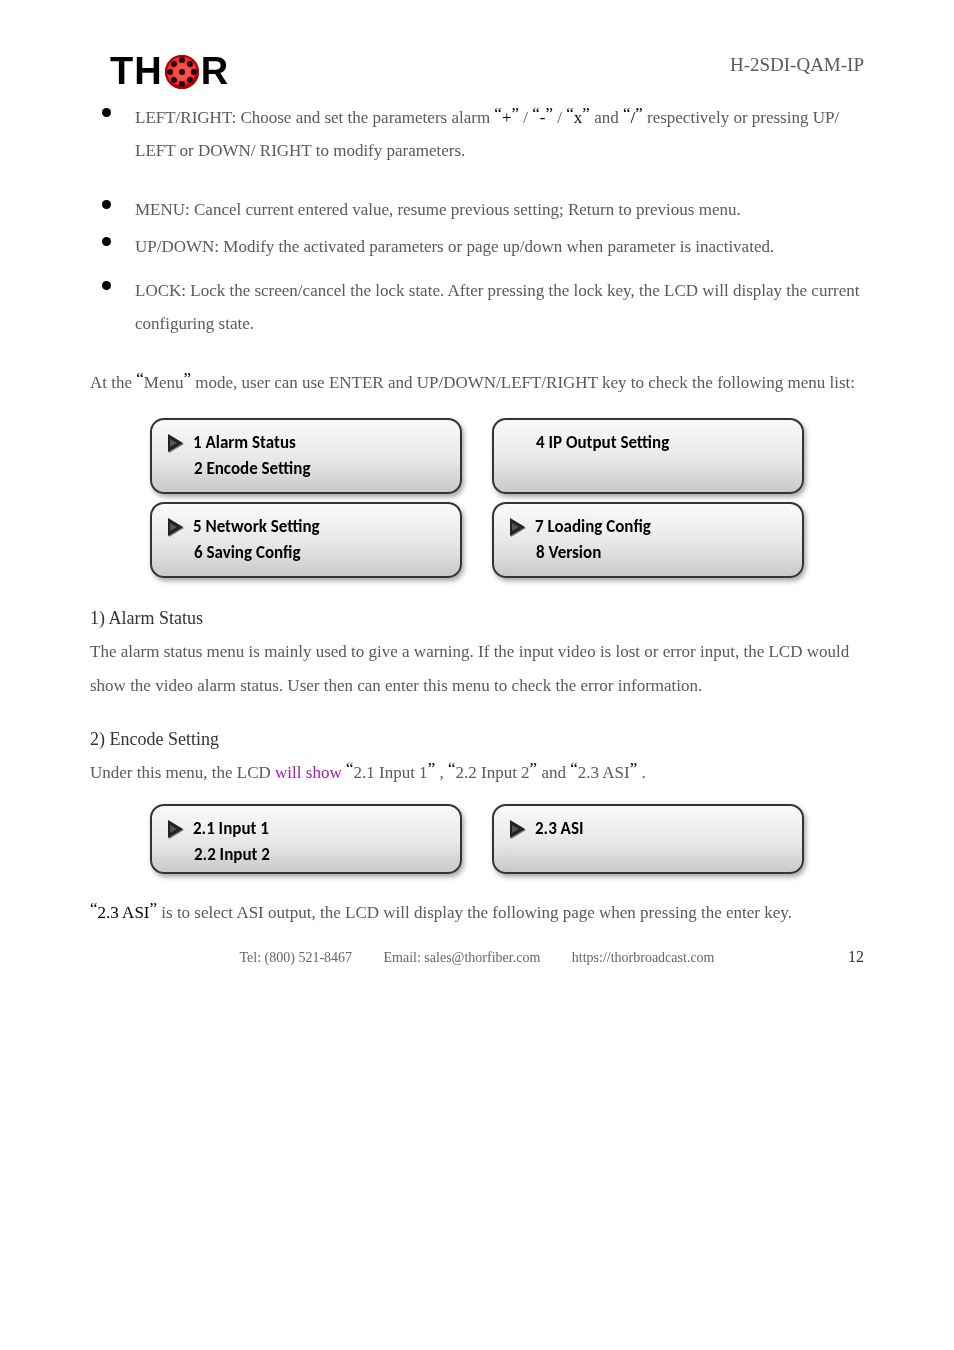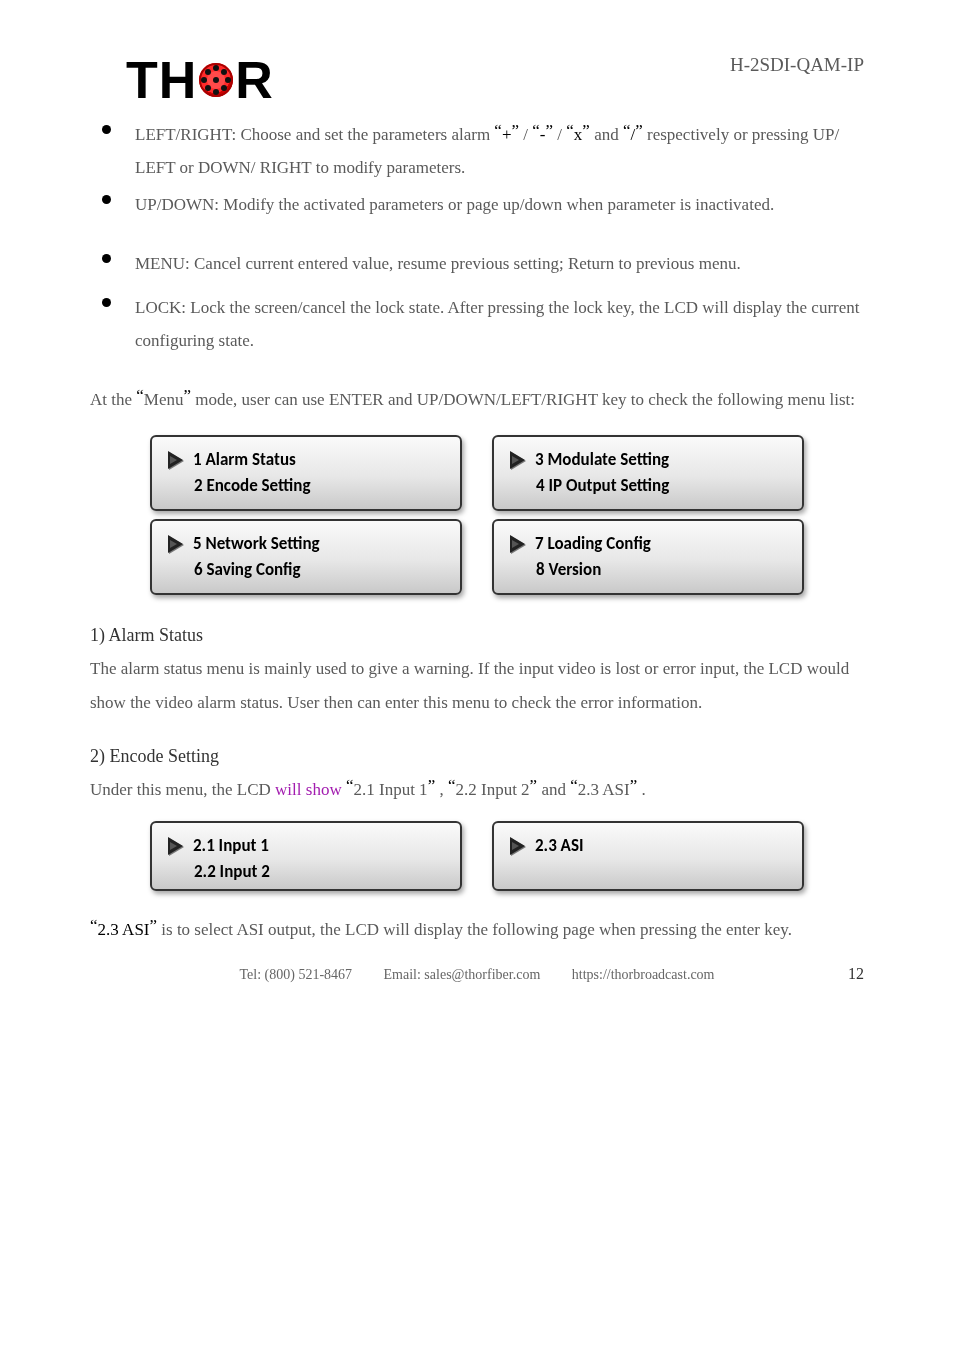--- a/index.html
+++ b/index.html
@@ -1,20 +1,20 @@
 <!DOCTYPE html>
 <html><head>
 <meta charset="utf-8">
 <style>
   * { box-sizing: border-box; margin: 0; padding: 0; }
   html, body { width: 954px; background: #fff; font-family: "Times New Roman", serif; color: #000; }
   body { padding: 50px 90px 60px 90px; position: relative; }
 
   
-  .logo { display: flex; align-items: center; font-family: "Arial Black", Arial, sans-serif; font-weight: 900; font-size: 52px; letter-spacing: 1px; margin-left: 36px; margin-bottom: 8px; }
+  .logo { display: flex; align-items: center; font-family: "Arial Black", Arial, sans-serif; font-weight: 900; font-size: 38px; letter-spacing: 1px; margin-left: 20px; margin-bottom: 8px; }
   .logo-gear {
     width: 34px; height: 34px; border-radius: 50%;
     background: radial-gradient(circle at 45% 40%, #ff2a2a 0 58%, #c00 59% 100%);
     box-shadow: 0 0 0 2px #a00 inset;
     position: relative; margin: 0 2px;
     display: inline-block; vertical-align: middle;
   }
   .logo-gear::before {
     content: ""; position: absolute; inset: 8px; border-radius: 50%;
     background: #fff; mix-blend-mode: screen; opacity: .15;
@@ -43,21 +43,21 @@
   .para-dark { color: #a21caf; }
 
   .menu-row {
     display: grid;
     grid-template-columns: 1fr 1fr;
     column-gap: 30px;
     margin: 18px 60px 8px 60px;
   }
   .menu-box {
     border: 2px solid #333;
-    border-radius: 6px;
+    border-radius: 14px;
     padding: 10px 8px 12px 16px;
     background: linear-gradient(#fafafa 0%, #e7e7e7 55%, #c9c9c9 100%);
     box-shadow: 2px 3px 5px rgba(0,0,0,.35);
     height: 76px;
     position: relative;
   }
   .menu-box.short { height: 70px; }
   .menu-line {
     display: flex; align-items: center;
     font-family: Calibri, Arial, sans-serif;
@@ -130,28 +130,28 @@
       <span> / </span>
       <span class="quote-mark">“</span><span class="q">-</span><span class="quote-mark">”</span>
       <span> / </span>
       <span class="quote-mark">“</span><span class="q">x</span><span class="quote-mark">”</span>
       <span> and </span>
       <span class="quote-mark">“</span><span class="q">/</span><span class="quote-mark">”</span>
       <span> respectively or pressing UP/ LEFT or DOWN/ RIGHT to modify parameters.</span>
     </div>
   </div>
 
+  <div class="bullet-row b3">
+    <span class="dot"></span>
+    <div class="bullet-text">MENU: Cancel current entered value, resume previous setting; Return to previous menu.</div>
+  </div>
+
   <div class="bullet-row" style="margin-top:4px">
     <span class="dot"></span>
     <div class="bullet-text line-b2">UP/DOWN: Modify the activated parameters or page up/down when parameter is inactivated.</div>
-  </div>
-
-  <div class="bullet-row b3">
-    <span class="dot"></span>
-    <div class="bullet-text">MENU: Cancel current entered value, resume previous setting; Return to previous menu.</div>
   </div>
 
   <div class="bullet-row b4">
     <span class="dot"></span>
     <div class="bullet-text line-b2">LOCK: Lock the screen/cancel the lock state. After pressing the lock key, the LCD will display the current configuring state.</div>
   </div>
 </div>
 
 <div class="para" style="margin-top:26px">
   <span>At the </span>
@@ -164,24 +164,20 @@
     <div class="menu-line">
       <span class="play-tri"></span>
       <span>1 Alarm Status</span>
     </div>
     <div class="menu-line">
       <span class="spacer"></span>
       <span>2 Encode Setting</span>
     </div>
   </div>
   <div class="menu-box">
-    <div class="menu-line">
-      <span class="play-tri"></span>
-      <span>3 Modulate Setting</span>
-    </div>
     <div class="menu-line">
       <span class="spacer"></span>
       <span>4 IP Output Setting</span>
     </div>
   </div>
 </div>
 <div class="menu-row" style="margin-top:8px">
   <div class="menu-box">
     <div class="menu-line">
       <span class="play-tri"></span>

